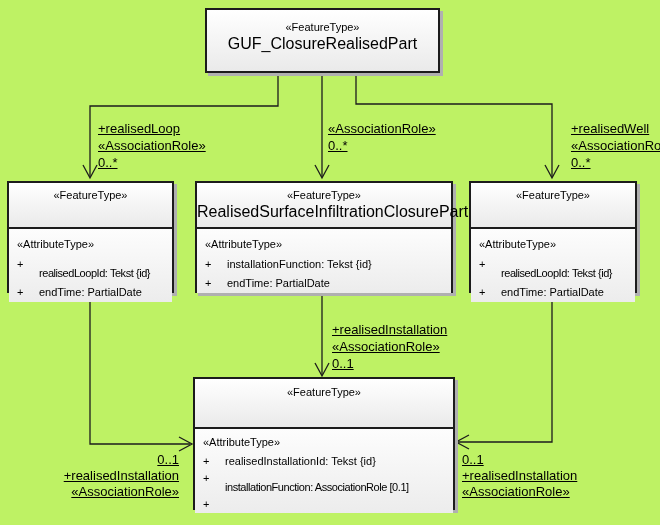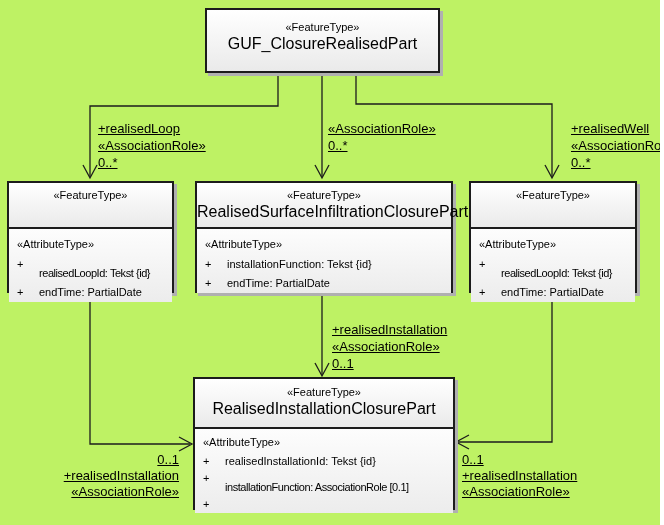--- a/index.html
+++ b/index.html
@@ -140,21 +140,20 @@
       <div class="attr-row">
         <span class="vis">+</span>
         <span class="atext">endTime: PartialDate</span>
       </div>
     </div>
   </div>
 
   <div class="uml-class" id="cls-installation">
     <div class="hdr">
       <div class="stereo">«FeatureType»</div>
-      <div class="name">RealisedInstallationClosurePart</div>
     </div>
     <div class="attrs dense">
       <div class="attr-stereo">«AttributeType»</div>
       <div class="attr-row">
         <span class="vis">+</span>
         <span class="atext">realisedInstallationId: Tekst {id}</span>
       </div>
       <div class="attr-row">
         <span class="vis">+</span>
         <span class="atext squeeze">installationFunction: AssociationRole [0.1]</span>

